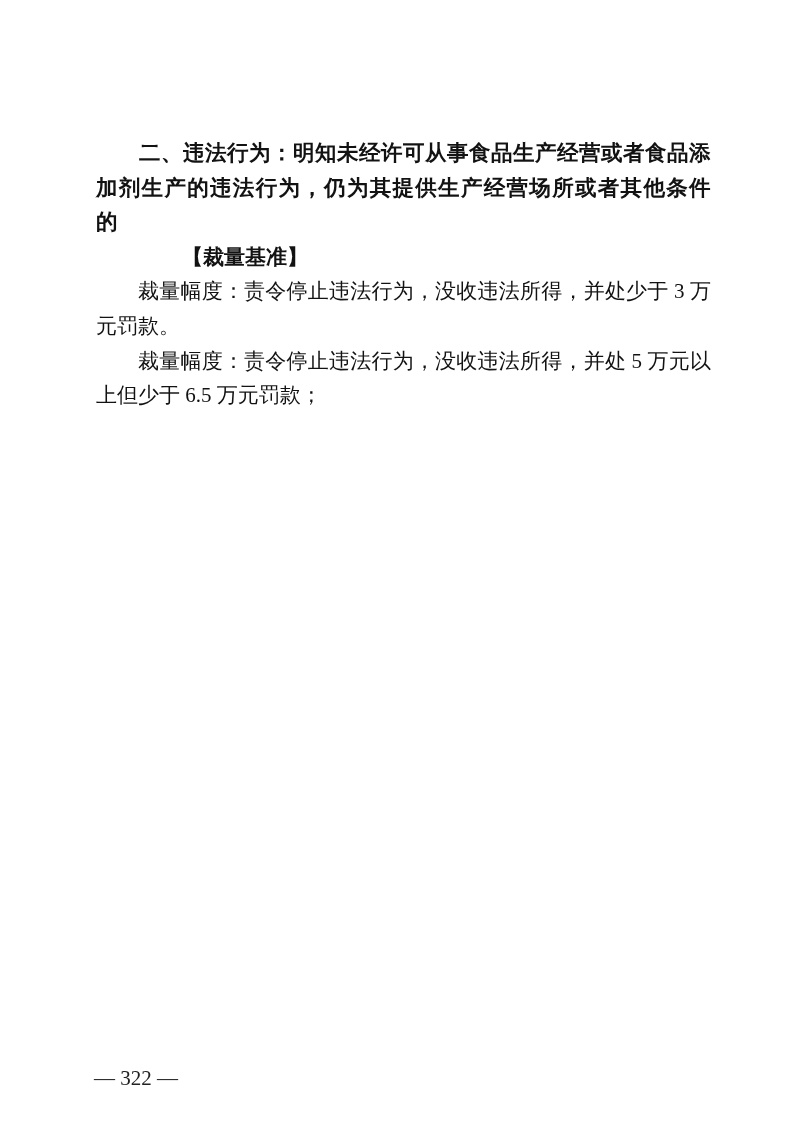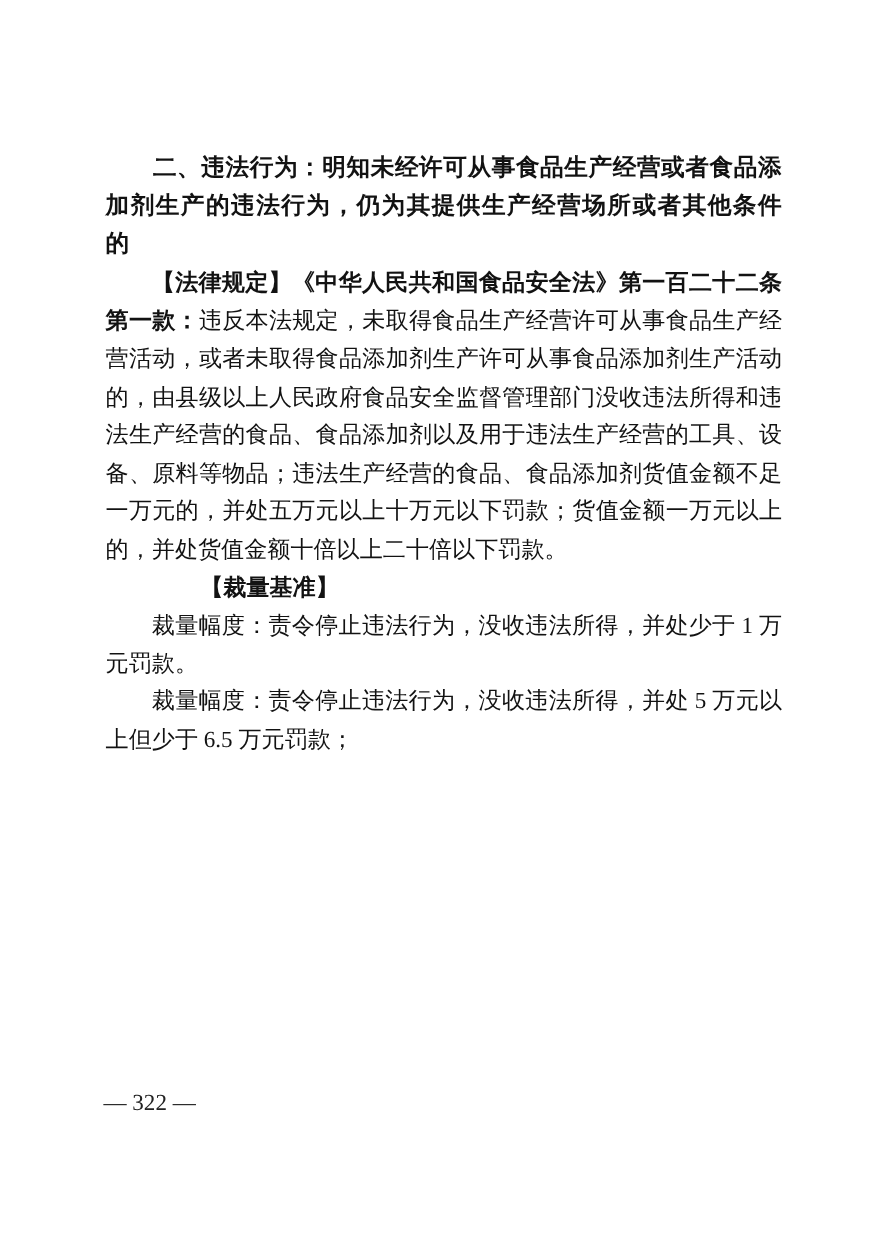--- a/index.html
+++ b/index.html
@@ -28,41 +28,40 @@
     text-indent: 2em;
     text-align: justify;
     margin: 0;
     letter-spacing: 0.5px;
   }
   .lead { font-weight: 700; }
   .section-label { font-weight: 700; margin-left: 44px; }
   .footer {
     position: absolute;
     left: 94px;
-    top: 990px;
+    top: 1066px;
     font-family: "Liberation Serif", "DejaVu Serif", serif;
     font-size: 21px;
     color: #222222;
   }
 </style>
 </head>
 <body>
 
 <div class="page">
   <div class="content">
 
     <p class="heading">二、违法行为：明知未经许可从事食品生产经营或者食品添加剂生产的违法行为，仍为其提供生产经营场所或者其他条件的</p>
 
-    <p><span class="lead">【法律规定】《中华人民共和国食品安全法》第一百二十二条第一款：</span><span>违反本法规定，未取得食品生产经营许可从事食品生产经营活动，或者未取得食品添加剂生产许可从事食品添加剂生产活动的，由县级以上人民政府食品安全监督管理部门没收违法所得和违法生产经营的食品、食品添加剂以及用于违法生产经营的工具、设备、原料等物品；违法生产经营的食品、食品添加剂货值金额不足一万元的，并处五万元以上十万元以下罚款；货值金额一万元以上的，并处货值金额十倍以上二十倍以下罚款。</span></p>
 
 
     <p><span class="section-label">【裁量基准】</span></p>
 
 
-    <p>裁量幅度：责令停止违法行为，没收违法所得，并处少于 1 万元罚款。</p>
+    <p>裁量幅度：责令停止违法行为，没收违法所得，并处少于 3 万元罚款。</p>
 
 
     <p>裁量幅度：责令停止违法行为，没收违法所得，并处 5 万元以上但少于 6.5 万元罚款；</p>
 
   </div>
 
   <div class="footer">— 322 —</div>
 </div>
 
 </body></html>

